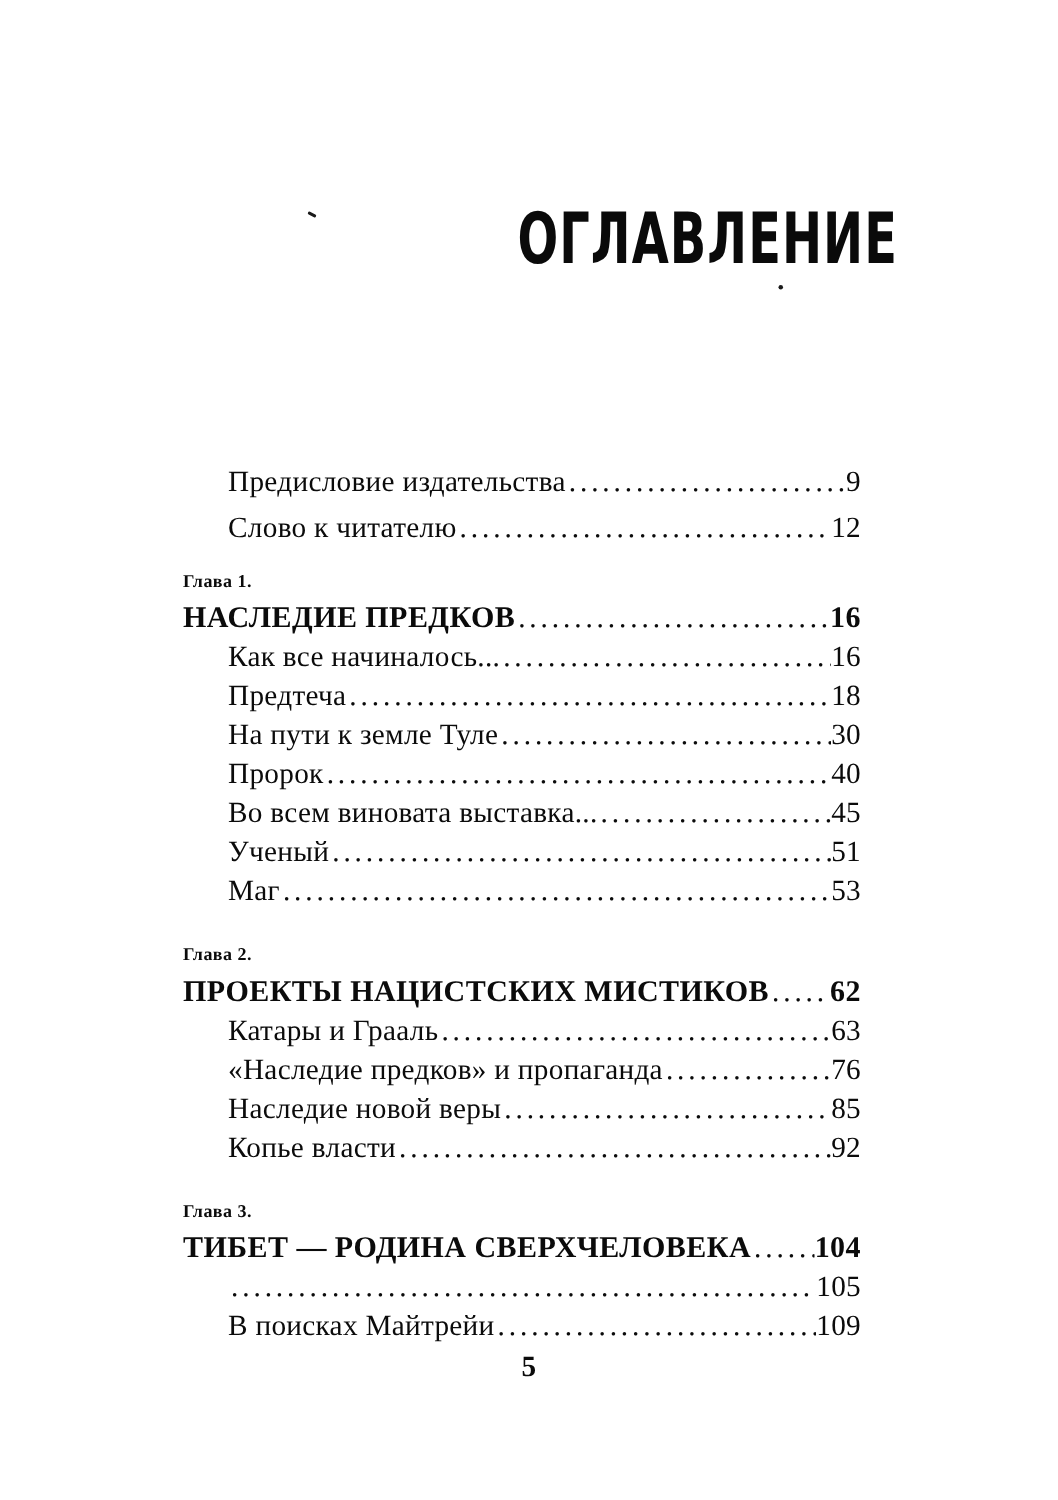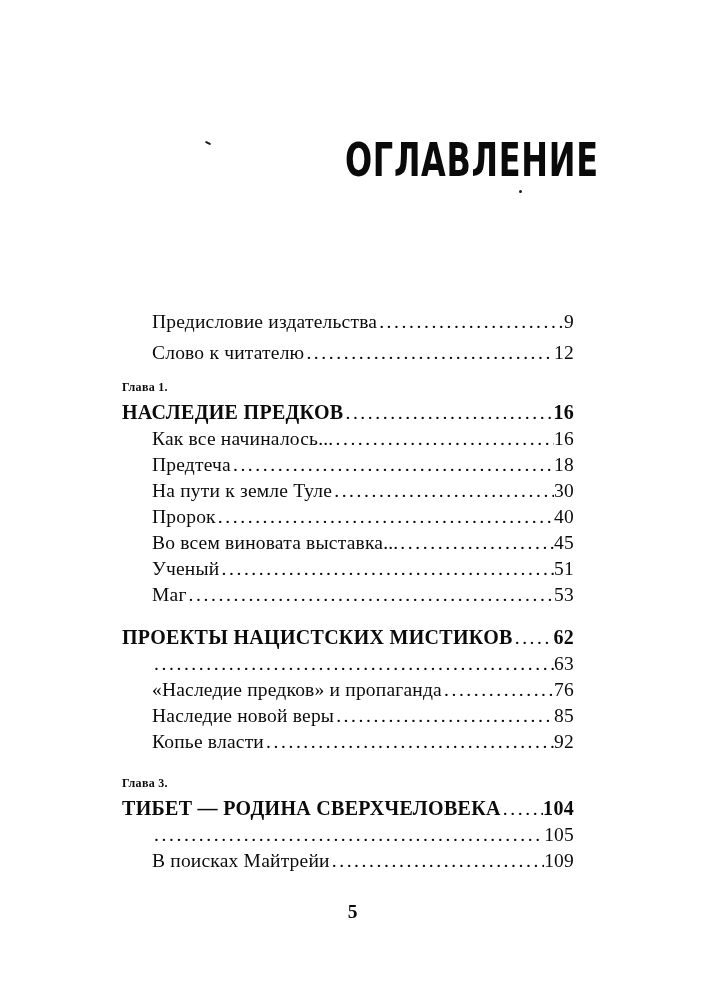--- a/index.html
+++ b/index.html
@@ -149,26 +149,28 @@
           <span class="toc-leader">........................................................................................................................</span>
           <span class="toc-pagenum">51</span>
         </div>
         <div class="toc-row">
           <span class="toc-label">Маг</span>
           <span class="toc-leader">........................................................................................................................</span>
           <span class="toc-pagenum">53</span>
         </div>
       </div>
       <div class="chapter-group">
+        <div class="chapter-head">Глава 2.</div>
         <div class="toc-row chapter-title-row">
           <span class="toc-label">ПРОЕКТЫ НАЦИСТСКИХ МИСТИКОВ</span>
           <span class="toc-leader">........................................................................................................................</span>
           <span class="toc-pagenum">62</span>
         </div>
         <div class="toc-row">
+          <span class="toc-label">Катары и Грааль</span>
           <span class="toc-leader">........................................................................................................................</span>
           <span class="toc-pagenum">63</span>
         </div>
         <div class="toc-row">
           <span class="toc-label">«Наследие предков» и пропаганда</span>
           <span class="toc-leader">........................................................................................................................</span>
           <span class="toc-pagenum">76</span>
         </div>
         <div class="toc-row">
           <span class="toc-label">Наследие новой веры</span>

